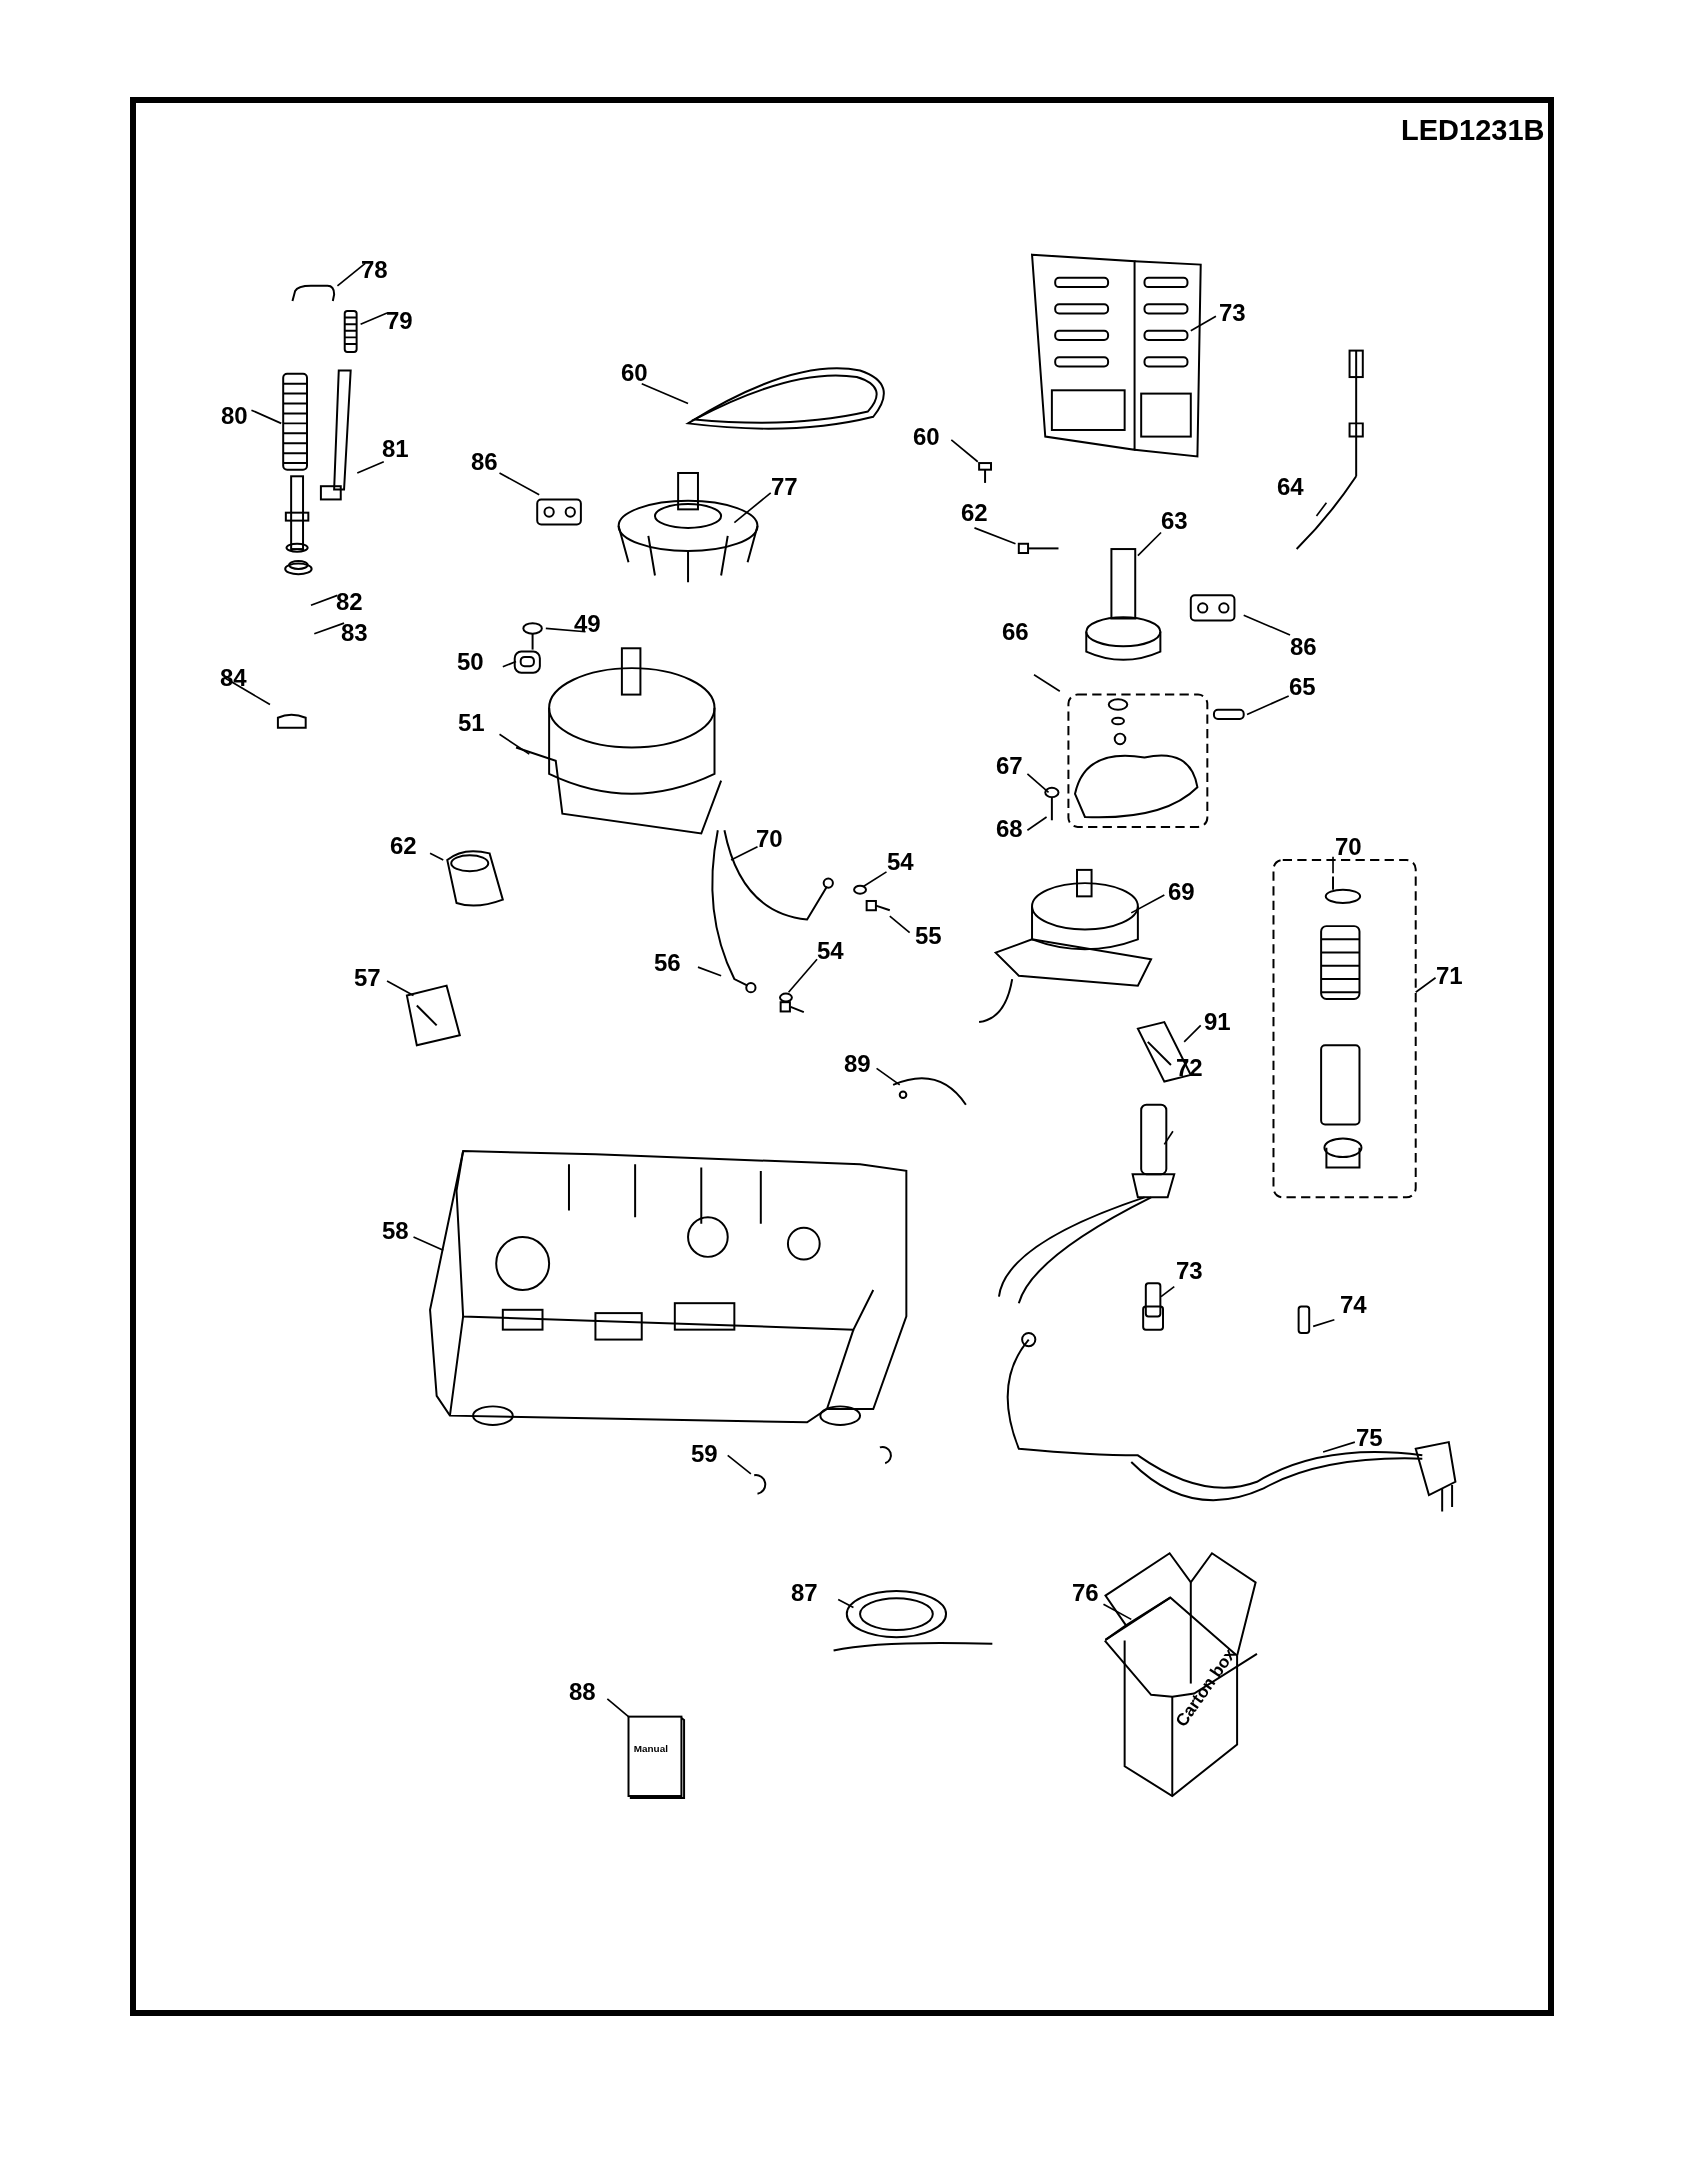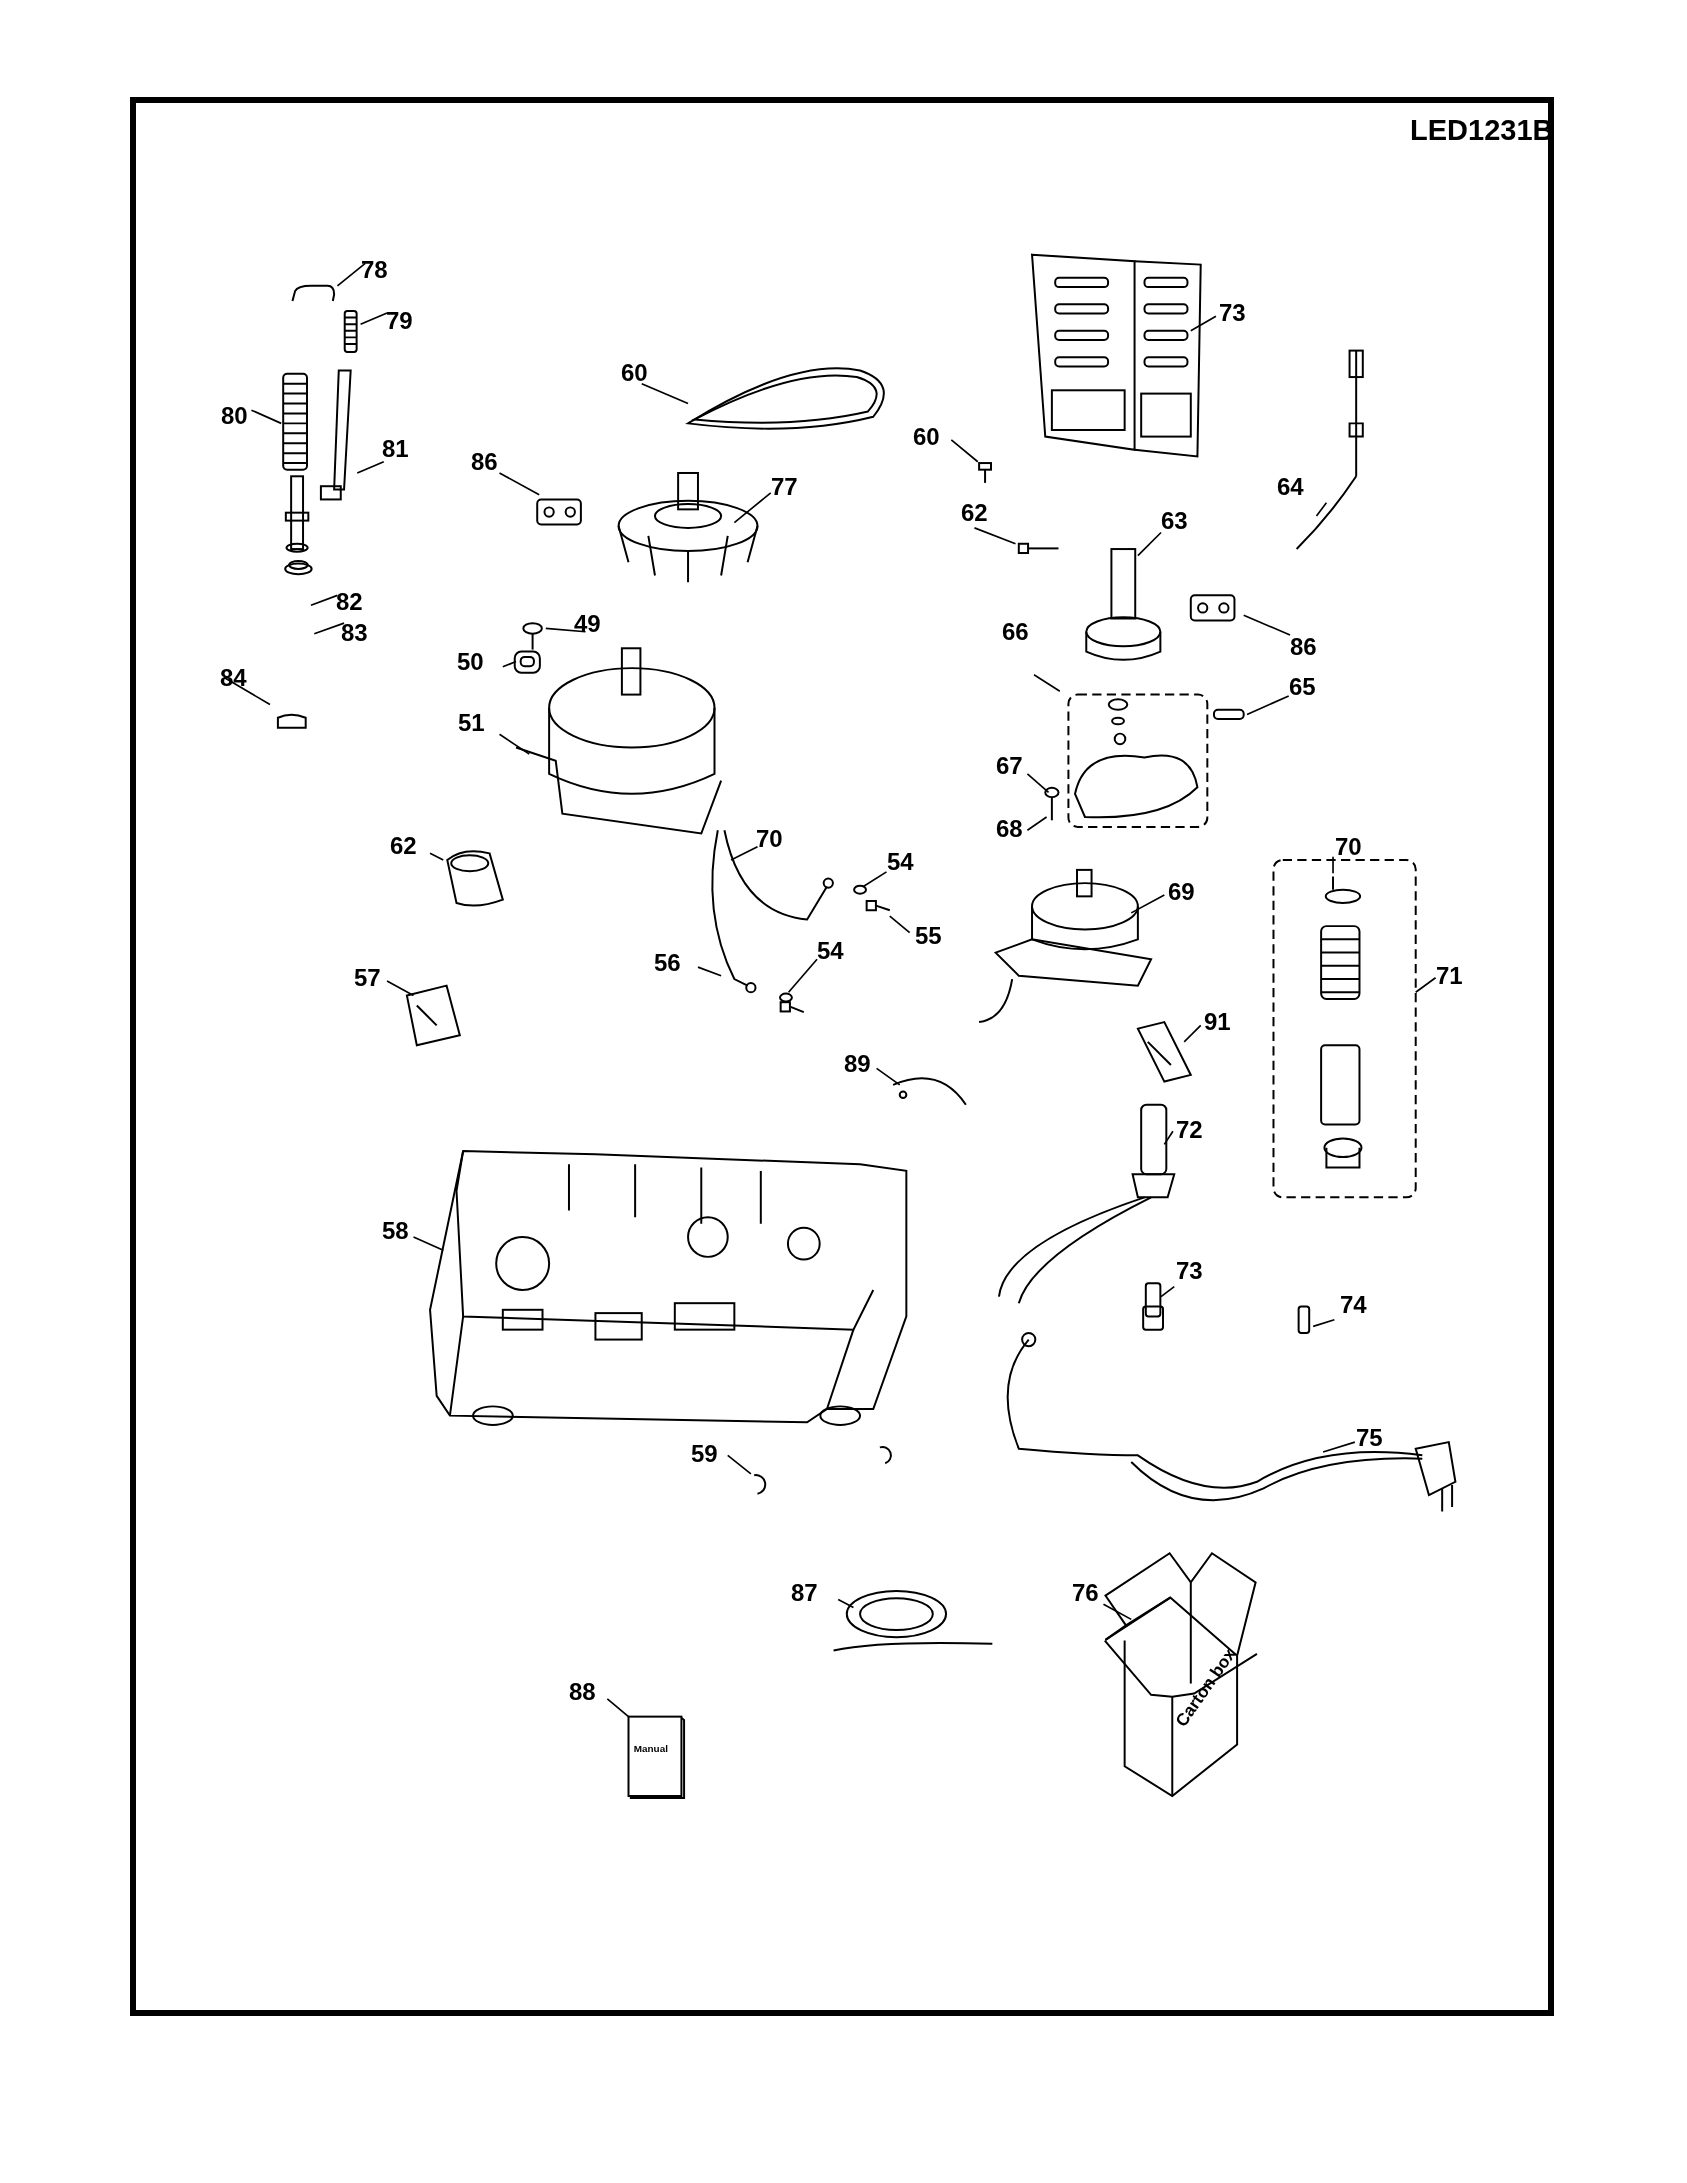--- a/index.html
+++ b/index.html
@@ -1,18 +1,18 @@
 <!DOCTYPE html>
 <html style="font-size:10.6px"><head>
 <meta charset="utf-8">
 <style>
   html,body{margin:0;padding:0;background:#fff;}
   body{width:1687px;height:2183px;position:relative;overflow:hidden;font-family:"Liberation Sans",sans-serif;}
   .frame{position:absolute;left:130px;top:97px;width:1424px;height:1919px;border:6.6px solid #000;box-sizing:border-box;}
-  .model{position:absolute;left:1401px;top:114px;font-size:29px;font-weight:bold;color:#000;margin-left:9px;}
+  .model{position:absolute;left:1401px;top:114px;font-size:29px;font-weight:bold;color:#000;}
   svg.art{position:absolute;left:0;top:0;}
   .lbl{position:absolute;font-size:24px;font-weight:bold;color:#000;line-height:1;}
   .boxtext{font-family:"Liberation Sans",sans-serif;font-weight:bold;}
 </style>
 </head>
 <body>
 
 <div class="frame"></div>
 <div class="model">LED1231B</div>
 
@@ -352,21 +352,21 @@
 <div class="lbl" style="left:887px;top:850px">54</div>
 <div class="lbl" style="left:915px;top:924px">55</div>
 <div class="lbl" style="left:654px;top:951px">56</div>
 <div class="lbl" style="left:817px;top:939px">54</div>
 <div class="lbl" style="left:1168px;top:880px">69</div>
 <div class="lbl" style="left:1335px;top:835px">70</div>
 <div class="lbl" style="left:1436px;top:964px">71</div>
 <div class="lbl" style="left:354px;top:966px">57</div>
 <div class="lbl" style="left:1204px;top:1010px">91</div>
 <div class="lbl" style="left:844px;top:1052px">89</div>
-<div class="lbl" style="left:1176px;top:1118px">72</div>
+<div class="lbl" style="left:1176px;top:1056px">72</div>
 <div class="lbl" style="left:382px;top:1219px">58</div>
 <div class="lbl" style="left:1176px;top:1259px">73</div>
 <div class="lbl" style="left:1340px;top:1293px">74</div>
 <div class="lbl" style="left:1356px;top:1426px">75</div>
 <div class="lbl" style="left:691px;top:1442px">59</div>
 <div class="lbl" style="left:791px;top:1581px">87</div>
 <div class="lbl" style="left:1072px;top:1581px">76</div>
 <div class="lbl" style="left:569px;top:1680px">88</div>
 
 

